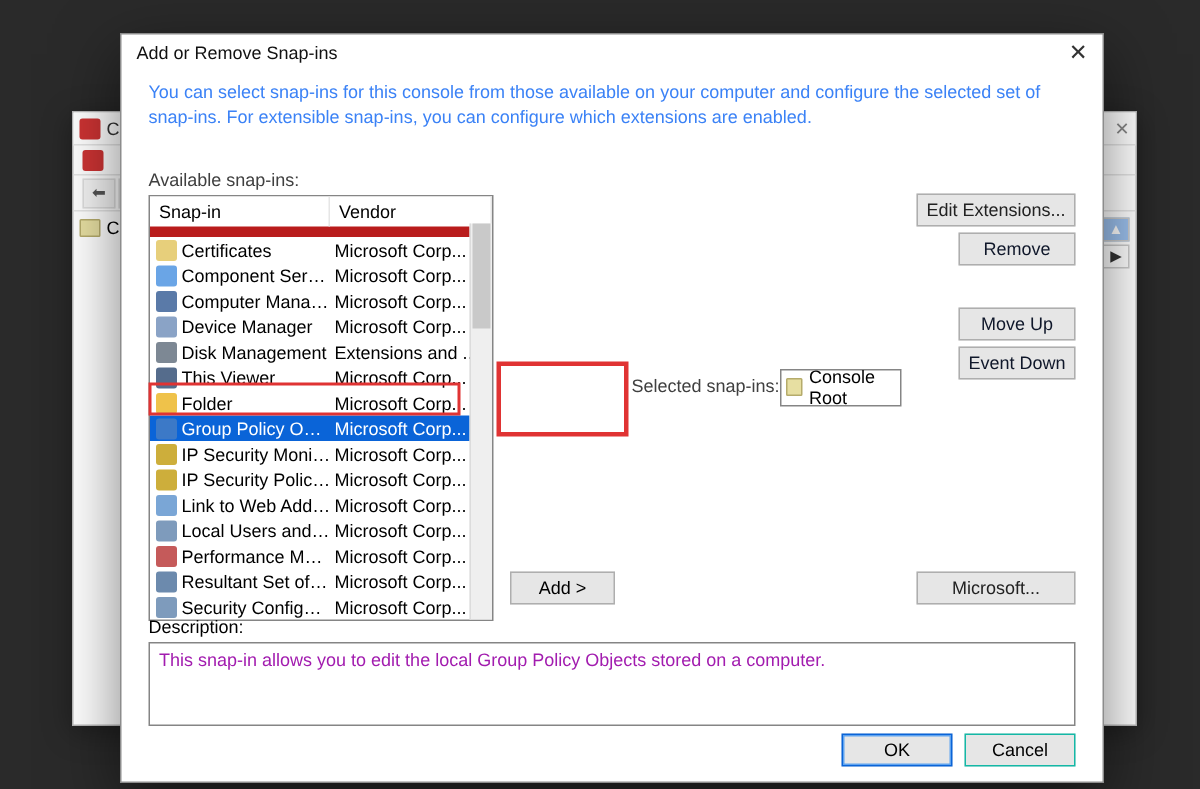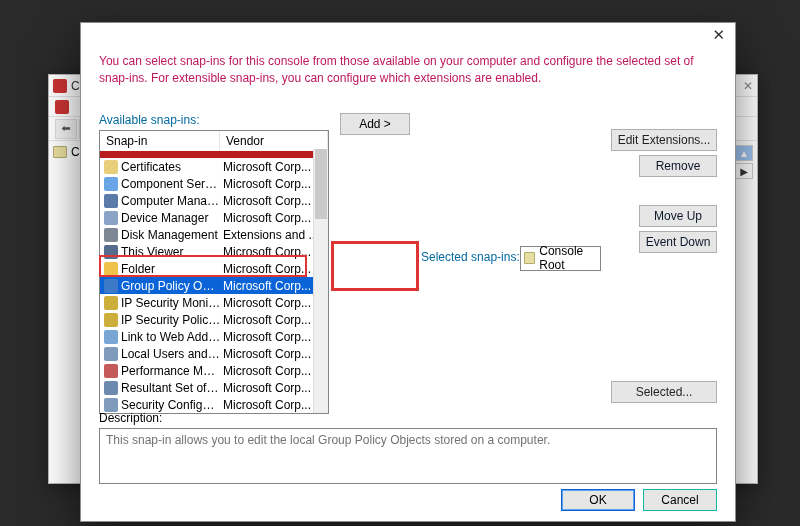--- a/index.html
+++ b/index.html
@@ -25,27 +25,27 @@
   .mmc .actions .ab span { width:18px; height:16px; background:#fff; border:1px solid #ccc; display:flex; align-items:center; justify-content:center; font-size:10px; color:#333; }
 
   
   .dialog {
     position:absolute; top:22px; left:80px; width:656px; height:500px;
     background:#fff; border:1px solid #8c8c8c;
     box-shadow:0 14px 40px rgba(0,0,0,0.5);
   }
   .dialog .titlebar { height:24px; display:flex; align-items:center; padding:0 10px; color:#111; }
   .dialog .titlebar .close { margin-left:auto; font-size:15px; color:#333; cursor:pointer; }
-  .dialog .intro { padding:6px 18px 8px 18px; color:#be185d; line-height:1.4; }
+  .dialog .intro { padding:6px 18px 8px 18px; color:#3b82f6; line-height:1.4; }
 
   .mainarea { position:absolute; top:90px; left:18px; right:18px; height:290px; display:flex; }
   .col-left { width:230px; display:flex; flex-direction:column; }
-  .col-mid { width:92px; display:flex; align-items:flex-start; justify-content:center; }
+  .col-mid { width:92px; display:flex; align-items:flex-end; justify-content:center; }
   .col-right { flex:1; display:flex; }
-  .list-label { margin-bottom:3px; color:#0369a1; }
+  .list-label { margin-bottom:3px; color:#404040; }
 
   .snapin-list {
     flex:1; border:1px solid #858585; background:#fff; position:relative;
     display:flex; flex-direction:column;
   }
   .snapin-list .headers { display:flex; border-bottom:7px solid #b91c1c; background:#fff; }
   .snapin-list .headers .col { padding:3px 6px; border-right:1px solid #e6e6e6; }
   .snapin-list .headers .col.name { width:120px; }
   .snapin-list .headers .col.vendor { flex:1; }
   .snapin-list .rows { flex:1; overflow:hidden; }
@@ -68,21 +68,21 @@
   .selected-list { flex:1; border:1px solid #858585; background:#fff; padding:3px; }
   .selected-list .item { display:flex; align-items:center; height:17px; }
   .selected-list .item .fico { width:14px; height:12px; background:#e7dfa2; border:1px solid #b5ab6b; margin-right:4px; border-radius:1px; }
 
   .btn-col { width:106px; display:flex; flex-direction:column; gap:4px; padding-top:16px; }
   .wbtn { height:22px; background:#e6e6e6; border:1px solid #aeaeae; color:#222; cursor:pointer; }
   .wbtn.disabled { color:#0f172a; cursor:default;margin-left:28px; }
   .spacer-big { flex:1; }
 
   .desc-area { position:absolute; left:18px; right:18px; top:388px; }
-  .desc-box { margin-top:3px; width:100%; height:56px; border:1px solid #858585; background:#fff; padding:4px 6px; color:#737373; }
+  .desc-box { margin-top:3px; width:100%; height:56px; border:1px solid #858585; background:#fff; padding:4px 6px; color:#a21caf; }
 
   .btnbar { position:absolute; right:18px; bottom:10px; display:flex; gap:8px; }
   .btnbar .std { width:74px; height:22px; background:#e6e6e6; border:1px solid #14b8a6; cursor:pointer; }
   .btnbar .std.primary { border:1px solid #0a64d8; box-shadow:inset 0 0 0 1px #5fa3ef; }
 </style>
 </head>
 <body>
 
 <div class="mmc">
   <div class="titlebar">
@@ -114,20 +114,21 @@
       <div class="ab">
         <span style="background:#9cc1ee;color:#fff;">▲</span>
         <span>▶</span>
       </div>
     </div>
   </div>
 </div>
 
 <div class="dialog">
   <div class="titlebar">
+    <span>Add or Remove Snap-ins</span>
     <span class="close">✕</span>
   </div>
   <div class="intro">You can select snap-ins for this console from those available on your computer and configure the selected set of snap-ins. For extensible snap-ins, you can configure which extensions are enabled.</div>
 
   <div class="mainarea">
 
     <div class="col-left">
       <div class="list-label">Available snap-ins:</div>
       <div class="snapin-list">
         <div class="headers">
@@ -231,21 +232,21 @@
           </div>
         </div>
       </div>
       <div class="btn-col">
         <button class="wbtn">Edit Extensions...</button>
         <button class="wbtn disabled">Remove</button>
         <div style="height:20px"></div>
         <button class="wbtn disabled">Move Up</button>
         <button class="wbtn disabled">Event Down</button>
         <div class="spacer-big"></div>
-        <button class="wbtn">Selected...</button>
+        <button class="wbtn">Microsoft...</button>
       </div>
     </div>
   </div>
 
   <div class="hl-red1"></div>
   <div class="hl-red2"></div>
 
   <div class="desc-area">
     <div>Description:</div>
     <div class="desc-box">This snap-in allows you to edit the local Group Policy Objects stored on a computer.</div>

